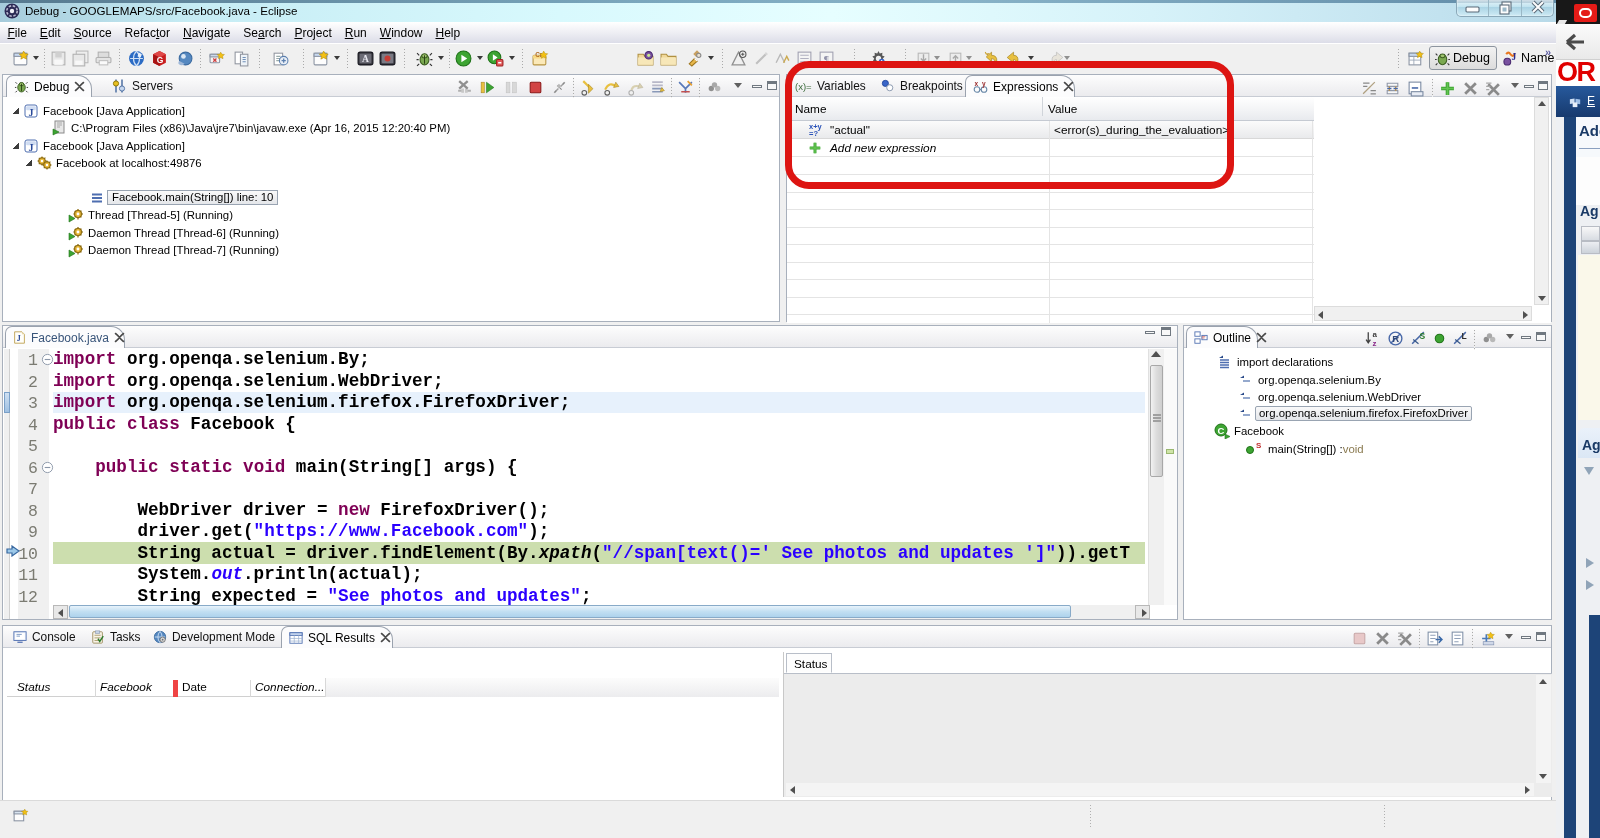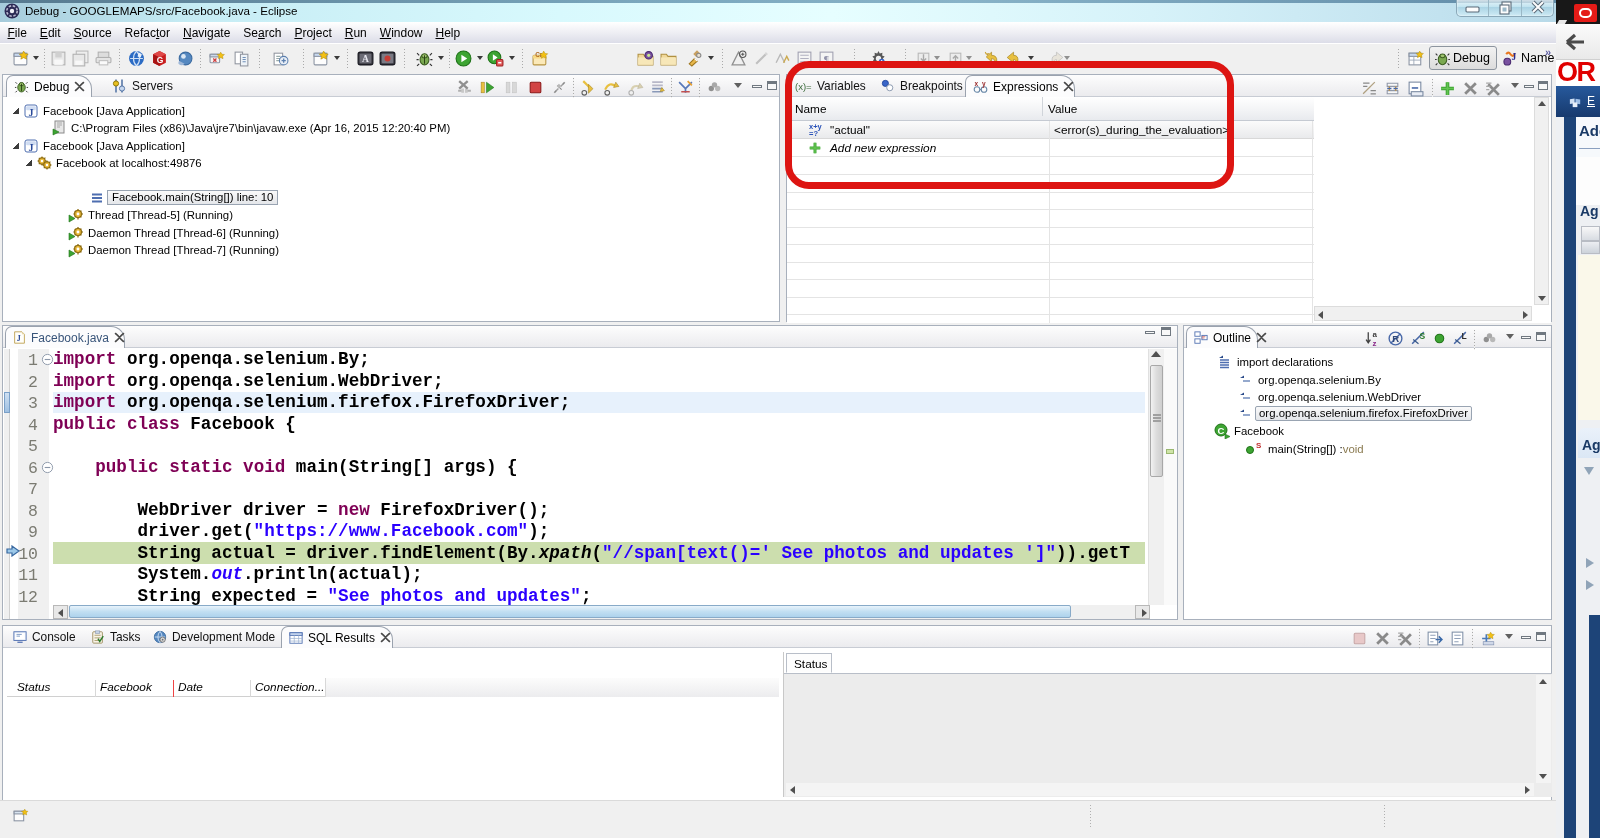--- a/index.html
+++ b/index.html
@@ -707,21 +707,21 @@
       <rect x="3" y="11" width="10" height="3" fill="#d0d8e8" stroke="#8090b0" stroke-width=".6"></rect>
     </svg>
   <div class="abs" style="left:1502px;top:8px;width:0;height:0;border-left:4.5px solid transparent;border-right:4.5px solid transparent;border-top:5px solid #606060;"></div>
   <div class="abs" style="left:1518px;top:10px;width:10px;height:3px;border:1px solid #707880;background:#f8f8f8;"></div>
   <div class="abs" style="left:1533px;top:6px;width:10px;height:9px;border:1px solid #707880;border-top:3px solid #707880;background:#f8f8f8;"></div>
 
   <div class="abs" style="left:2px;top:26px;width:776px;height:145px;background:#fff;">
     <div class="abs" style="left:2px;top:26px;width:772px;height:19px;border-bottom:1px solid #d0d0d0;">
       <div class="abs" style="left:10px;top:2px;font-style:italic;">Status</div>
       <div class="abs" style="left:88px;top:2px;font-style:italic;border-left:1px solid #d8d8d8;padding-left:4px;height:17px;">Facebook</div>
-      <div class="abs" style="left:166px;top:2px;font-style:italic;border-left:1px solid #ef4444;padding-left:4px;height:17px;">Date</div>
+      <div class="abs" style="left:166px;top:2px;border-left:5px solid #ef4444;padding-left:4px;height:17px;">Date</div>
       <div class="abs" style="left:243px;top:2px;font-style:italic;border-left:1px solid #d8d8d8;padding-left:4px;height:17px;">Connection...</div>
       <div class="abs" style="left:318px;top:0px;width:454px;height:19px;border-left:1px solid #d8d8d8;background:linear-gradient(#fcfcfc,#ececee);"></div>
     </div>
   </div>
 
   <div class="abs" style="left:780px;top:26px;width:768px;height:145px;background:#fff;border-left:1px solid #c8c8c8;">
     <div class="abs" style="left:2px;top:1px;width:46px;height:20px;border:1px solid #b8bec8;border-bottom:1px solid #fff;background:#fdfdfd;z-index:2;padding:3px 0 0 7px;">Status</div>
     <div class="abs" style="left:0px;top:21px;width:768px;height:124px;border-top:1px solid #b8bec8;background:#ececec;">
       <div class="abs" style="right:1px;top:1px;width:15px;height:108px;background:#f4f4f4;">
         <div class="abs" style="left:3px;top:4px;width:0;height:0;border-left:4px solid transparent;border-right:4px solid transparent;border-bottom:5px solid #505050;"></div>

